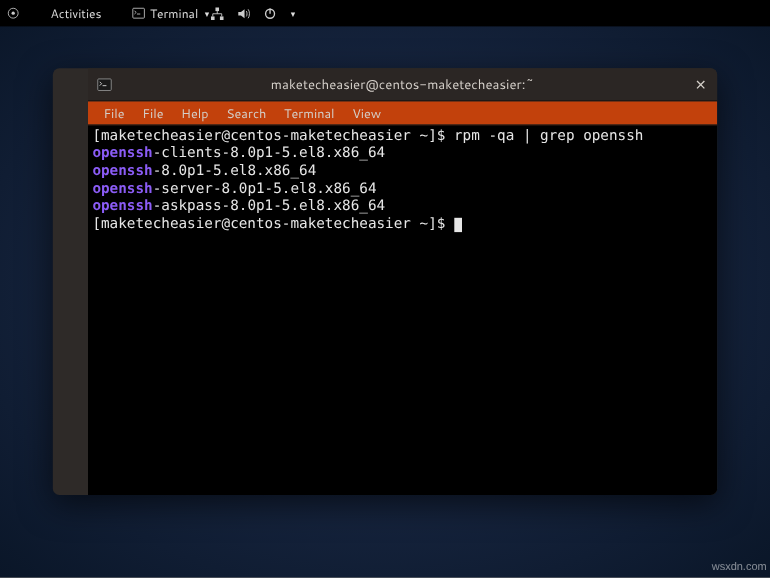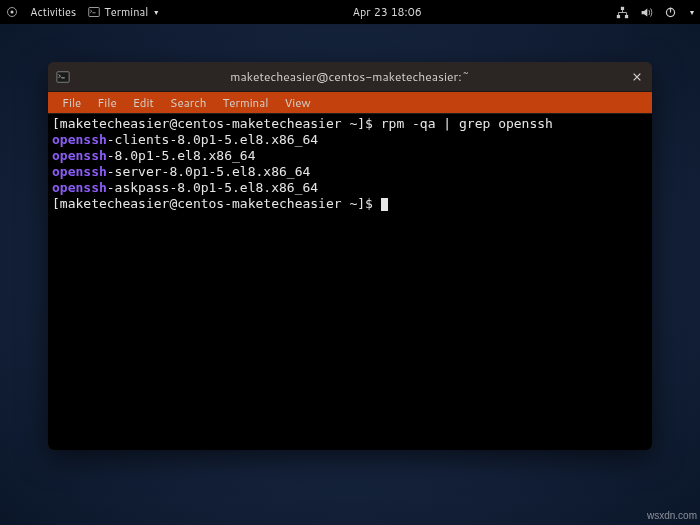--- a/index.html
+++ b/index.html
@@ -12,39 +12,40 @@
     }
     .topbar {
       height: 24px;
       background: #000;
       color: #ddd;
       font-size: 11px;
       display: flex;
       align-items: center;
       padding: 0 6px;
     }
-    .topbar-left { display: flex; align-items: center; gap: 12px; }
+    .topbar-left { display: flex; align-items: center; gap: 28px; }
     .topbar-center { flex: 1; text-align: center; }
     .topbar-right { display: flex; align-items: center; gap: 10px; }
     .app-indicator { display: flex; align-items: center; gap: 4px; }
     .activities-icon { width: 12px; height: 12px; display: inline-block; }
     .term-icon { width: 12px; height: 12px; display: inline-block; }
     .dropdown-arrow { font-size: 8px; margin-left: 2px; }
     .sys-icon { width: 14px; height: 14px; display: inline-flex; align-items: center; justify-content: center; }
 
     .window {
       position: absolute;
       left: 48px; top: 62px;
       width: 604px; height: 388px;
       background: #2e2a28;
       border-radius: 6px;
       box-shadow: 0 8px 30px rgba(0,0,0,0.6);
       display: flex;
       flex-direction: column;
       overflow: hidden;
+      padding-left: 32px;
     }
     .titlebar {
       height: 30px;
       background: #2b2624;
       border-bottom: 1px solid #1c1816;
       display: flex;
       align-items: center;
       position: relative;
       color: #d4cfc9;
       font-size: 12px;
@@ -107,21 +108,20 @@
       <span class="term-icon">
         <svg viewBox="0 0 16 16" width="12" height="12">
             <rect x="1" y="2" width="14" height="12" rx="1" fill="none" stroke="#ccc" stroke-width="1"></rect>
             <path d="M3 5l2 2-2 2M6 9h4" stroke="#ccc" stroke-width="1" fill="none"></path>
           </svg>
       </span>
       <span>Terminal</span>
       <span class="dropdown-arrow">▾</span>
     </span>
   </div>
-  <div class="topbar-center">Apr 23  18:06</div>
   <div class="topbar-right">
     <span class="sys-icon">
       <svg viewBox="0 0 16 16" width="13" height="13">
           <rect x="6" y="1" width="4" height="4" fill="#ccc"></rect>
           <rect x="1" y="11" width="4" height="4" fill="#ccc"></rect>
           <rect x="11" y="11" width="4" height="4" fill="#ccc"></rect>
           <path d="M8 5v3M3 11V8h10v3" stroke="#ccc" stroke-width="1" fill="none"></path>
         </svg>
     </span>
     <span class="sys-icon">
@@ -155,21 +155,21 @@
       <span class="close-btn">
         <svg viewBox="0 0 12 12" width="10" height="10">
             <path d="M2 2l8 8M10 2l-8 8" stroke="#d4cfc9" stroke-width="1.5"></path>
           </svg>
       </span>
     </div>
   </div>
   <div class="menubar">
     <span class="menu-item">File</span>
     <span class="menu-item">File</span>
-    <span class="menu-item">Edit</span>
+    <span class="menu-item">Help</span>
     <span class="menu-item">Search</span>
     <span class="menu-item">Terminal</span>
     <span class="menu-item">View</span>
   </div>
   <div class="term-body"><span class="line"><span>[maketecheasier@centos-maketecheasier ~]$ </span><span>rpm -qa | grep openssh</span></span><span class="line"><span class="hl">openssh</span><span>-clients-8.0p1-5.el8.x86_64</span></span><span class="line"><span class="hl">openssh</span><span>-8.0p1-5.el8.x86_64</span></span><span class="line"><span class="hl">openssh</span><span>-server-8.0p1-5.el8.x86_64</span></span><span class="line"><span class="hl">openssh</span><span>-askpass-8.0p1-5.el8.x86_64</span></span><span class="line"><span>[maketecheasier@centos-maketecheasier ~]$ </span><span class="cursor-block"></span></span></div>
 </div>
 
 <div class="watermark">wsxdn.com</div>
 
 </body></html>

